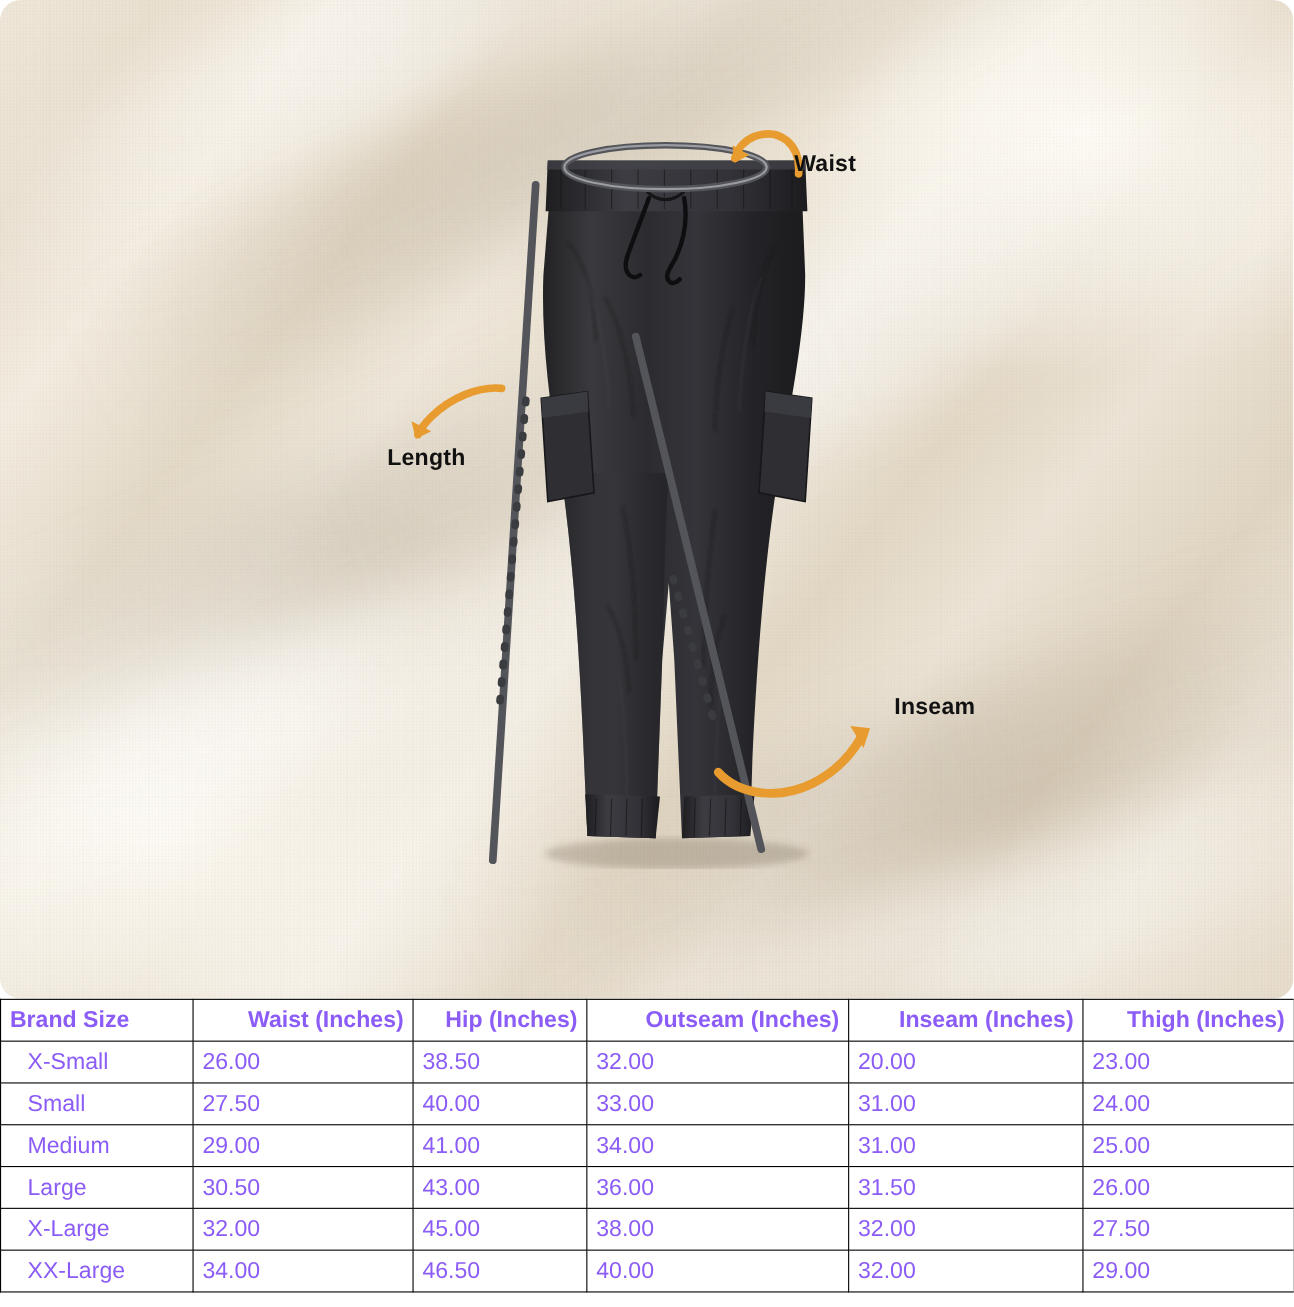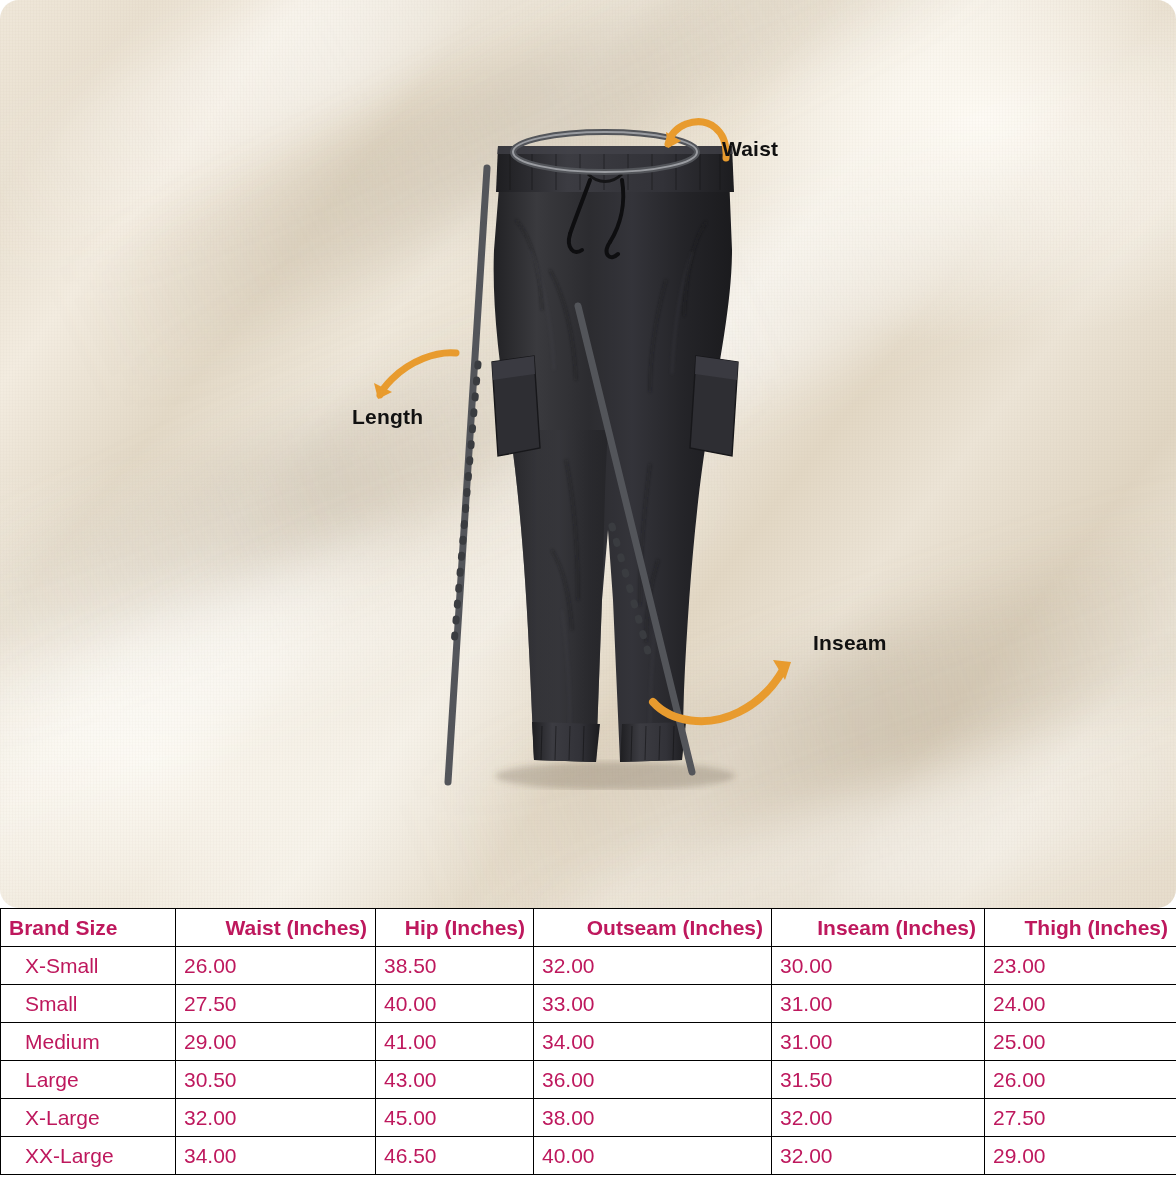--- a/index.html
+++ b/index.html
@@ -97,21 +97,21 @@
     width: 1176px;
     border-collapse: collapse;
     table-layout: fixed;
     background: #ffffff;
   }
   #size-table th, #size-table td {
     border: 1px solid #000000;
     height: 38px;
     padding: 0 8px;
     font-size: 21px;
-    color: #be185d;
+    color: #8b5cf6;
     font-weight: normal;
     box-sizing: border-box;
     overflow: hidden;
     white-space: nowrap;
   }
   #size-table thead th {
     font-weight: bold;
     text-align: right;
   }
   #size-table thead th.first-col {
@@ -302,21 +302,21 @@
       <th>Inseam (Inches)</th>
       <th>Thigh (Inches)</th>
     </tr>
   </thead>
   <tbody>
     <tr>
       <td class="first-col">X-Small</td>
       <td class="num">26.00</td>
       <td class="num">38.50</td>
       <td class="num">32.00</td>
-      <td class="num">30.00</td>
+      <td class="num">20.00</td>
       <td class="num">23.00</td>
     </tr>
     <tr>
       <td class="first-col">Small</td>
       <td class="num">27.50</td>
       <td class="num">40.00</td>
       <td class="num">33.00</td>
       <td class="num">31.00</td>
       <td class="num">24.00</td>
     </tr>

